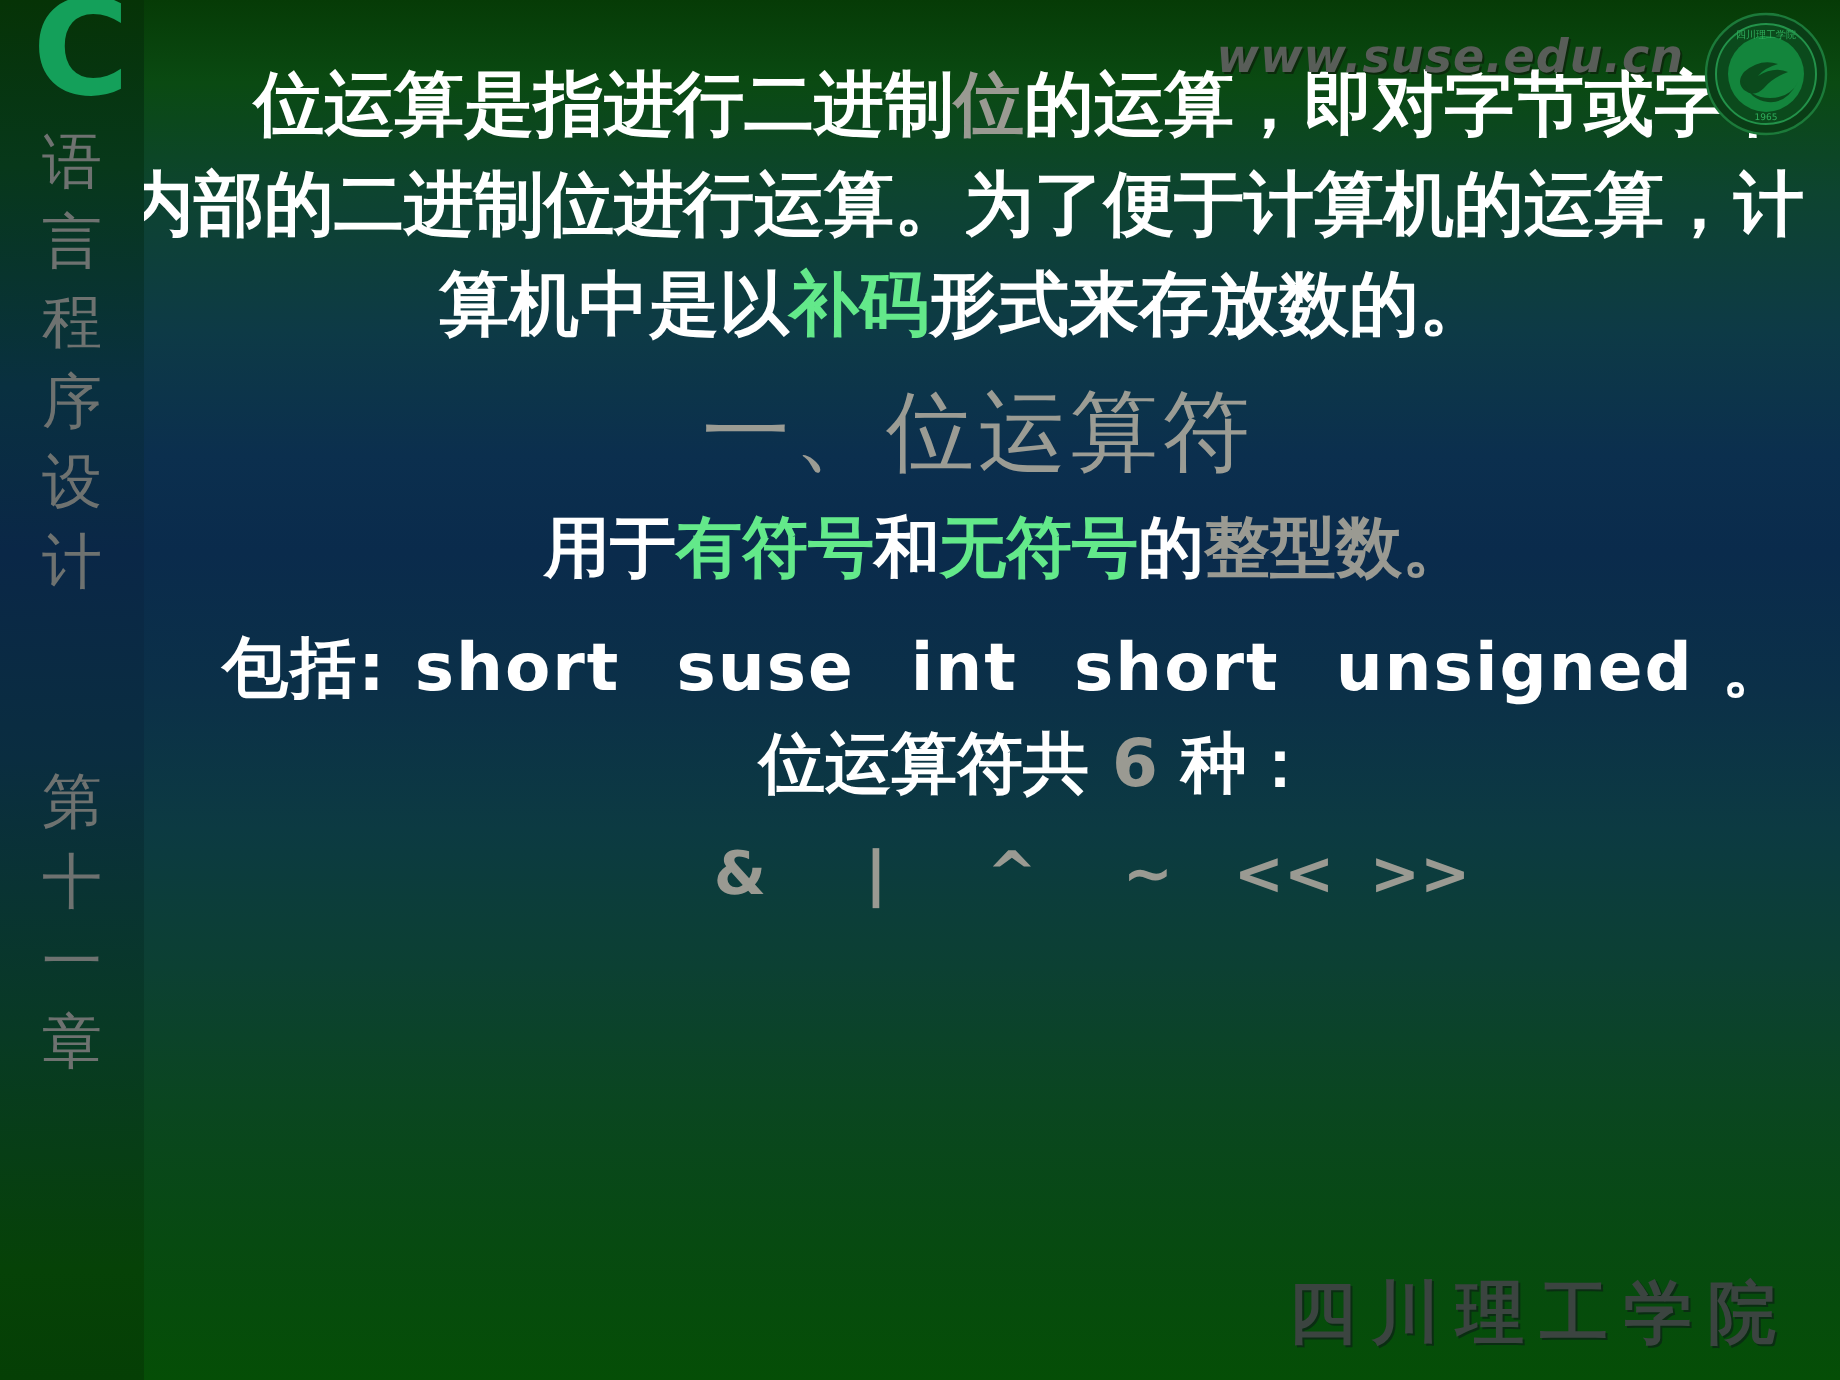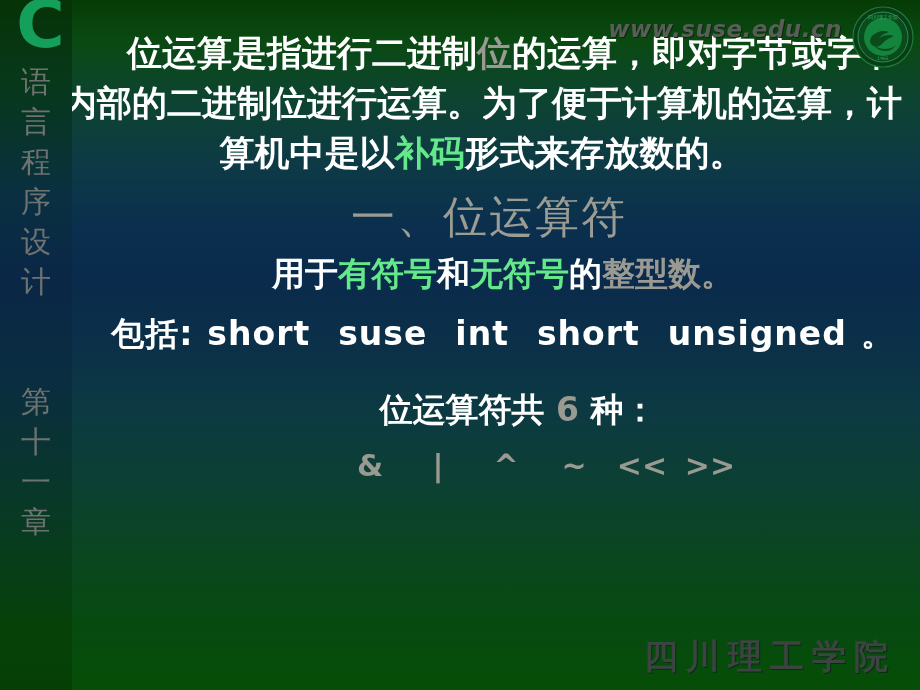--- a/index.html
+++ b/index.html
@@ -126,21 +126,21 @@
   .line {
     margin: 0;
     padding: 0;
     color: #ffffff;
     font-weight: bold;
     font-size: 33px;
     line-height: 48px;
   }
   #line-usage  { margin-top: 10px; padding-left: 36px; }
   #line-types  { margin-top: 12px; padding-left: 36px; letter-spacing: 1px; }
-  #line-count  { margin-top: 28px; padding-left: 66px; }
+  #line-count  { margin-top: 0; padding-left: 66px; }
   #line-ops    { margin-top: 8px;  padding-left: 110px; color: #9a9a92; font-size: 30px; }
   .op { display: inline-block; min-width: 68px; }
   .kw { display: inline-block; padding: 0 14px; }
 
   
   #footer-name {
     position: absolute;
     right: 24px;
     bottom: 10px;
     font-family: "DejaVu Serif", "Liberation Serif", serif;

